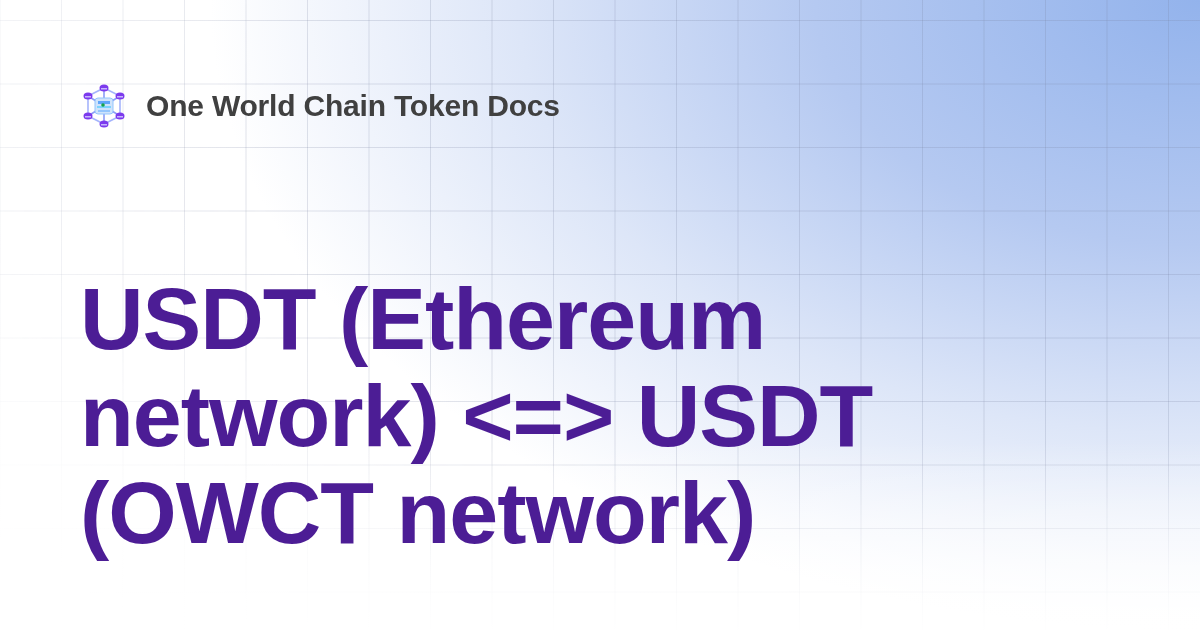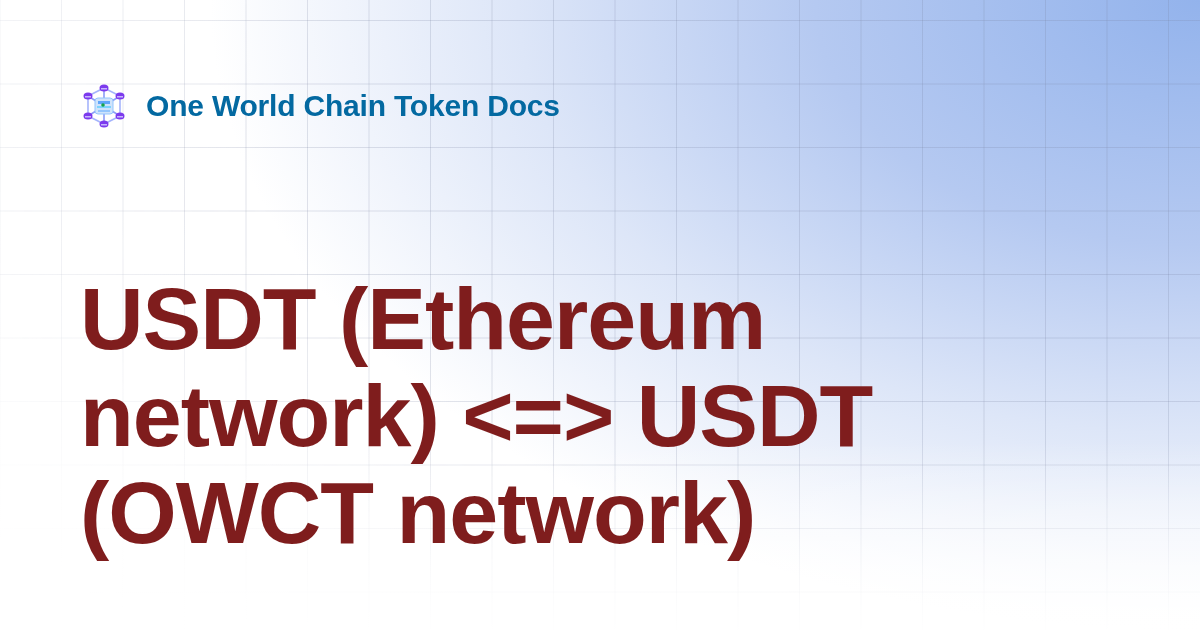--- a/index.html
+++ b/index.html
@@ -25,26 +25,26 @@
     background: linear-gradient(to bottom, rgba(255,255,255,0) 70%, rgba(255,255,255,0.95) 100%),
                 radial-gradient(ellipse 500px 450px at 0px 630px, rgba(255,255,255,0.9) 0%, rgba(255,255,255,0) 100%);
   }
   .header {
     position:absolute; left:80px; top:84px; height:44px;
     display:flex; align-items:center; gap:18px;
   }
   .logo { width:48px; height:48px; }
   .site-name {
     font-family:"Liberation Sans", sans-serif; font-weight:700;
-    font-size:30px; color:#0369a1; letter-spacing:-0.2px;
+    font-size:30px; color:#404040; letter-spacing:-0.2px;
   }
   .title {
     position:absolute; left:80px; top:270px; width:1040px;
     font-family:"Liberation Sans", sans-serif; font-weight:700;
-    font-size:88px; line-height:97px; color:#7f1d1d; margin:0;
+    font-size:88px; line-height:97px; color:#4c1d95; margin:0;
     letter-spacing:-1px;
   }
 </style>
 </head>
 <body>
 
 <div class="bg"></div>
 <div class="grid"></div>
 <div class="fade"></div>
 

